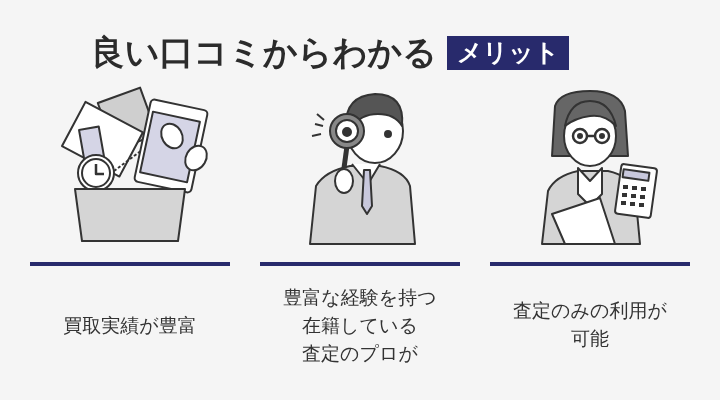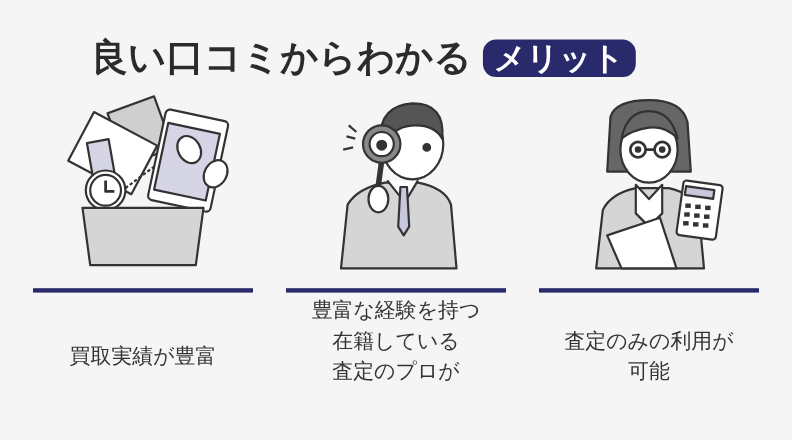--- a/index.html
+++ b/index.html
@@ -1,21 +1,21 @@
 <!DOCTYPE html>
 <html><head>
 <meta charset="utf-8">
 <style>
   html,body{margin:0;padding:0;}
   body{width:720px;height:400px;background:#f5f5f5;position:relative;overflow:hidden;
     font-family:"DejaVu Sans","Liberation Sans",sans-serif;color:#333;}
   .title{position:absolute;top:30px;left:0;width:660px;display:flex;justify-content:center;align-items:center;}
   .title-text{font-size:34px;font-weight:bold;color:#2b2b2b;letter-spacing:0px;}
-  .badge{margin-left:10px;background:#282a6c;color:#fff;font-size:29px;font-weight:bold;
-    padding:2px 10px;border-radius:12px;line-height:30px;}
+  .badge{margin-left:10px;background:#282a6c;color:#fff;font-size:25px;font-weight:bold;
+    padding:2px 10px;border-radius:0;line-height:30px;}
   .col{position:absolute;top:86px;width:200px;}
   .illus{width:200px;height:160px;display:flex;justify-content:center;}
   .bar{position:absolute;top:176px;left:0;width:200px;height:4px;background:#282a6c;}
   .label{position:absolute;left:-15px;width:230px;text-align:center;font-size:19px;color:#333;line-height:28px;}
 </style>
 </head>
 <body>
 
 <div class="title">
   <span class="title-text">良い口コミからわかる</span>
@@ -33,21 +33,21 @@
       <path d="M46 78 V88 H54" stroke-width="2.5"></path>
       <line x1="64" y1="85" x2="92" y2="64" stroke-dasharray="3 2"></line>
       <rect x="92" y="18" width="58" height="84" rx="4" fill="#fff" transform="rotate(12 121 60)"></rect>
       <rect x="96" y="30" width="48" height="62" fill="#d5d5e6" transform="rotate(12 120 61)"></rect>
       <ellipse cx="122" cy="50" rx="10" ry="13" fill="#fff" transform="rotate(-30 122 50)"></ellipse>
       <ellipse cx="146" cy="72" rx="10" ry="13" fill="#fff" transform="rotate(30 146 72)"></ellipse>
       <polygon points="25,103 135,103 128,155 32,155" fill="#d5d5d5"></polygon>
     </svg>
   </div>
   <div class="bar"></div>
-  <div class="label" style="top:225px;font-family:Liberation Mono, monospace;">
+  <div class="label" style="top:225px;">
     <div>買取実績が豊富</div>
   </div>
 </div>
 
 <div class="col" style="left:260px;">
   <div class="illus">
     <svg width="160" height="160" viewBox="0 0 160 160" stroke="#333" stroke-width="2" fill="none" stroke-linejoin="round">
       <path d="M30 158 L36 100 Q45 85 70 80 L100 80 Q125 85 130 100 L135 158 Z" fill="#d5d5d5"></path>
       <path d="M72 78 L88 98 L100 78" fill="#fff"></path>
       <path d="M84 84 L90 84 L92 120 L87 128 L82 120 Z" fill="#c8c8dc"></path>
@@ -58,21 +58,21 @@
       <circle cx="67" cy="45" r="17" fill="#888"></circle>
       <circle cx="67" cy="45" r="11" fill="#fff"></circle>
       <circle cx="67" cy="46" r="4" fill="#333"></circle>
       <ellipse cx="64" cy="95" rx="9" ry="12" fill="#fff"></ellipse>
       <line x1="35" y1="38" x2="43" y2="40"></line>
       <line x1="32" y1="50" x2="41" y2="48"></line>
       <line x1="37" y1="28" x2="44" y2="34"></line>
     </svg>
   </div>
   <div class="bar"></div>
-  <div class="label" style="top:182px;">
+  <div class="label" style="top:197px;">
     <div>豊富な経験を持つ</div>
     <div>在籍している</div>
     <div>査定のプロが</div>
   </div>
 </div>
 
 <div class="col" style="left:490px;font-family:Liberation Serif, serif;">
   <div class="illus">
     <svg width="160" height="160" viewBox="0 0 160 160" stroke="#333" stroke-width="2" fill="none" stroke-linejoin="round">
       <path d="M45 20 Q50 5 80 5 Q110 5 115 25 L118 70 L42 70 Z" fill="#666"></path>

